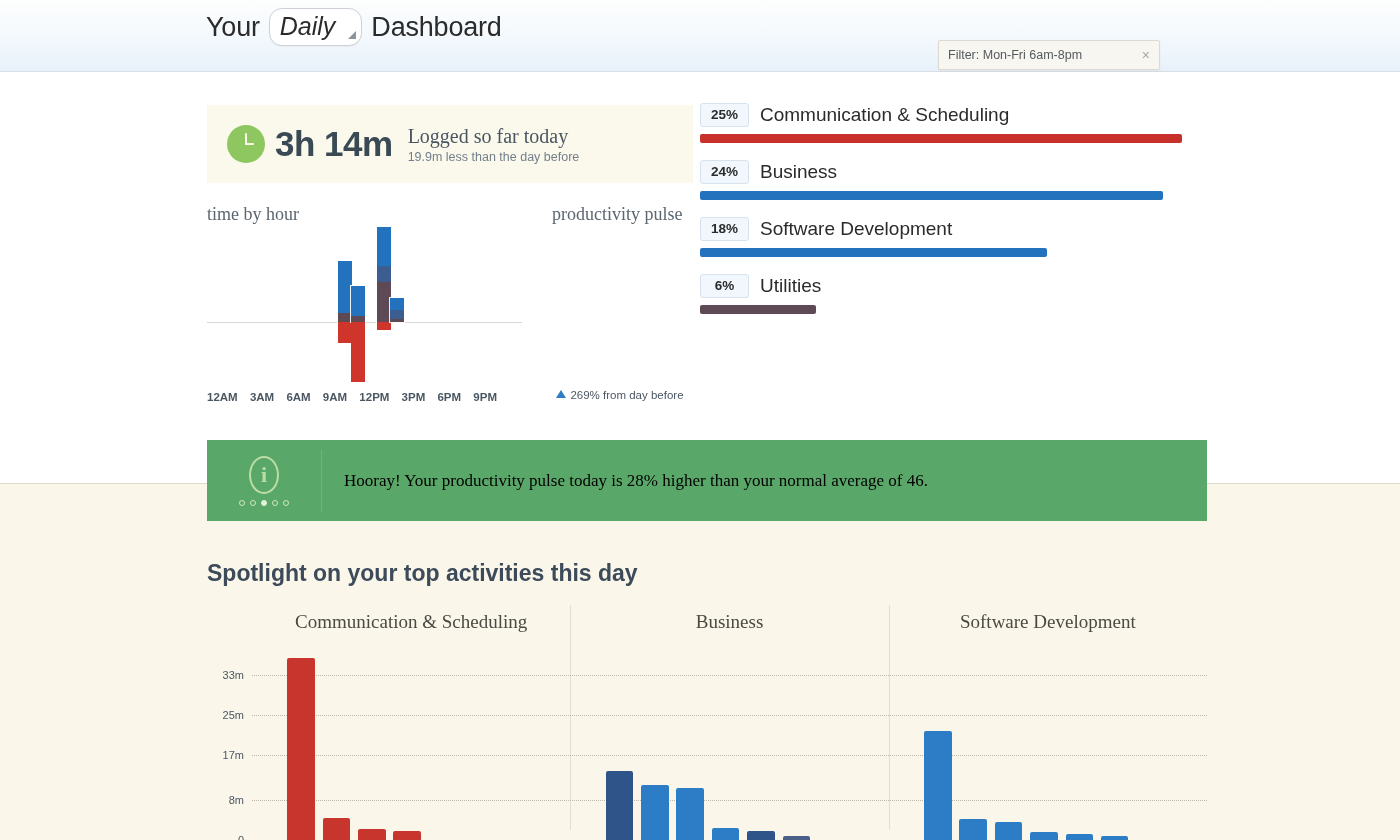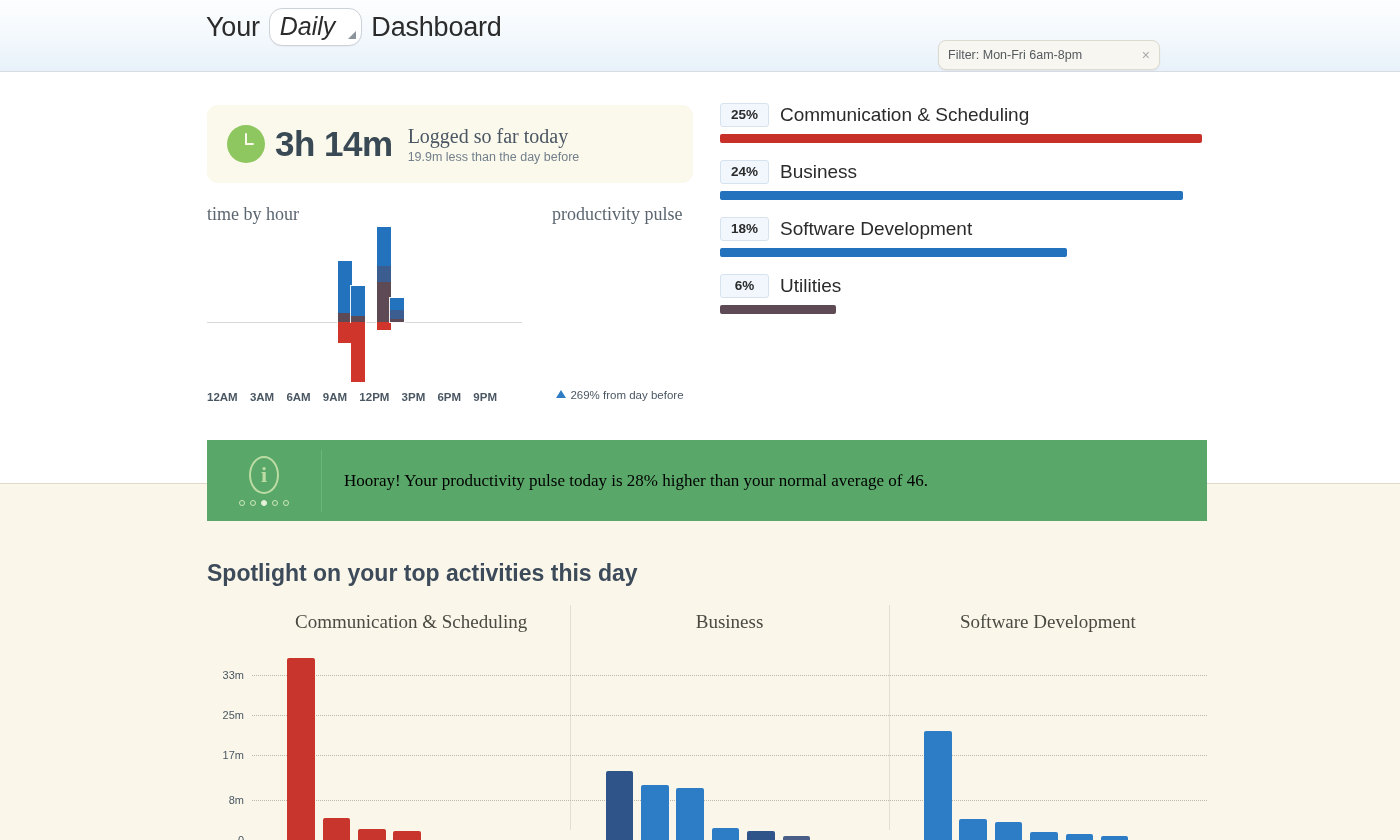--- a/index.html
+++ b/index.html
@@ -75,21 +75,21 @@
     font-size: 19px; color: #2b2b2b;
     cursor: pointer;
   }
   .date-box .corner-tri { right: 4px; bottom: 4px; border-bottom-color: #9aa2aa;
     border-left-width: 7px; border-bottom-width: 7px; }
   .filter-chip {
     position: absolute; right: 240px; top: 40px;
     width: 222px; height: 30px;
     background: #f7f6f1;
     border: 1px solid #dcd9cf;
-    border-radius: 8px;
+    border-radius: 2px;
     display: flex; align-items: center;
     padding: 0 9px;
     font-size: 12.5px; color: #555a5e;
     box-shadow: 0 1px 2px rgba(0,0,0,0.05);
   }
   .filter-chip .x {
     margin-left: auto; color: #a9a9a9; font-size: 14px; cursor: pointer;
   }
 
   
@@ -99,21 +99,20 @@
     border-bottom: 1px solid #ded9c8;
   }
 
   
   .logged-banner {
     position: absolute; left: 207px; top: 105px;
     width: 486px; height: 78px;
     background: #fbf8ec;
     display: flex; align-items: center;
     padding-left: 20px;
-    border-radius: 11px;
   }
   .clock-icon {
     width: 38px; height: 38px; border-radius: 50%;
     background: #8ec75f;
     position: relative; flex: none;
   }
   .clock-icon::before, .clock-icon::after {
     content: ""; position: absolute; background: #fbf8ec; border-radius: 1px;
   }
   .clock-icon::before { width: 2.5px; height: 12px; left: 17.5px; top: 8px; }
@@ -170,21 +169,21 @@
     font-size: 11.5px; color: #4a5763;
   }
   .up-arrow {
     width: 0; height: 0;
     border-left: 5px solid transparent; border-right: 5px solid transparent;
     border-bottom: 8px solid #2f7dc4;
     position: relative; top: -1px;
   }
 
   
-  .cat-list { position: absolute; left: 720px; top: 103px; width: 482px; }
+  .cat-list { position: absolute; left: 700px; top: 103px; width: 482px; }
   .cat-row { margin-bottom: 17px; }
   .cat-head { display: flex; align-items: center; gap: 11px; }
   .cat-pct {
     min-width: 49px; text-align: center;
     background: #f1f7fd; border: 1px solid #d6e2ee;
     border-radius: 3px;
     font-size: 13.5px; font-weight: bold; color: #2b2b2b;
     padding: 3px 6px 4px;
   }
   .cat-name { font-size: 19px; color: #2b2b2b; }

